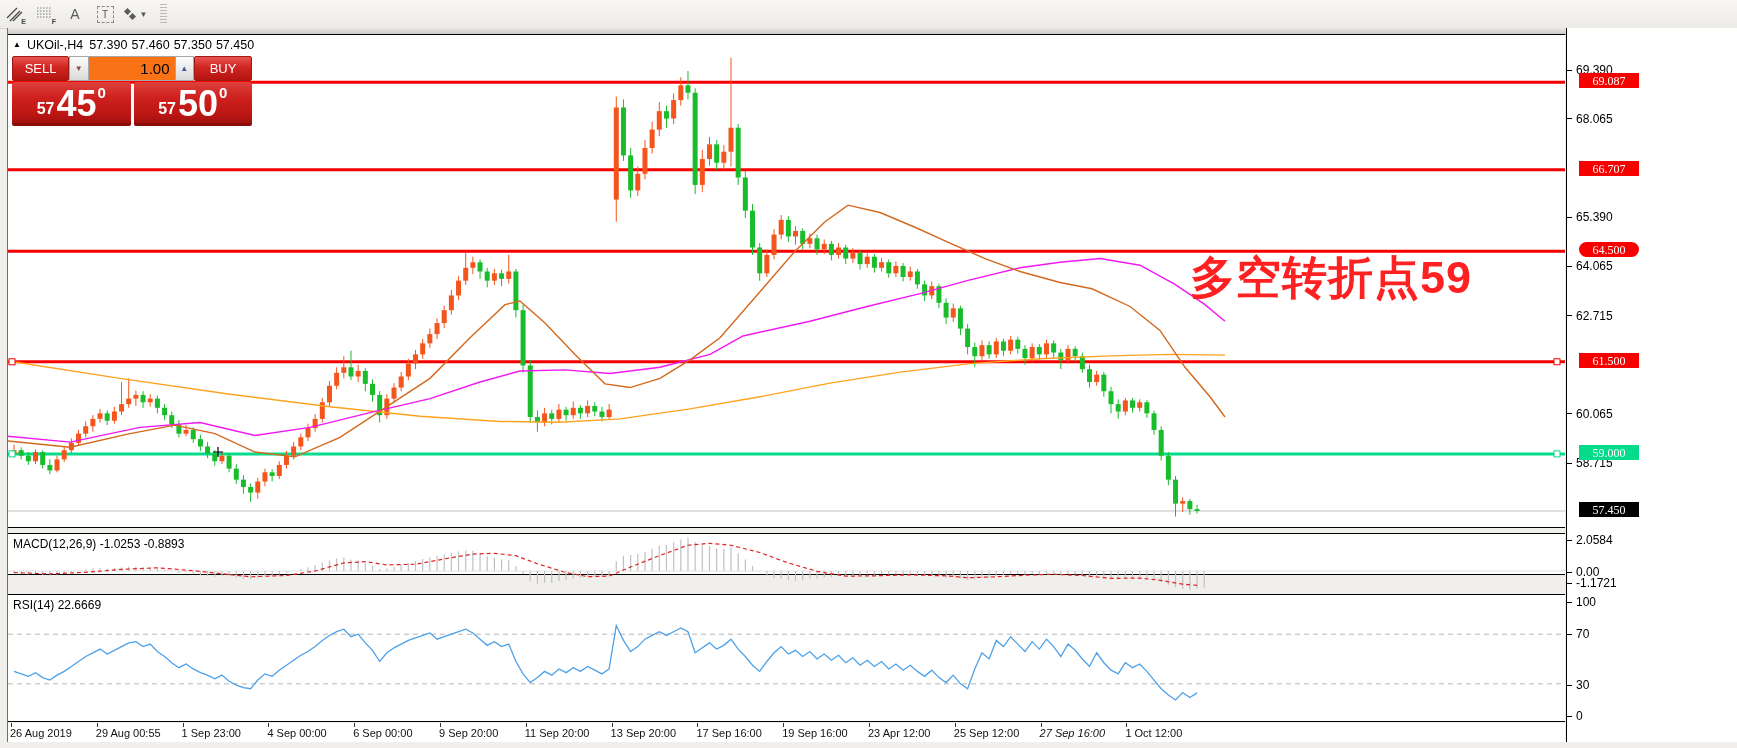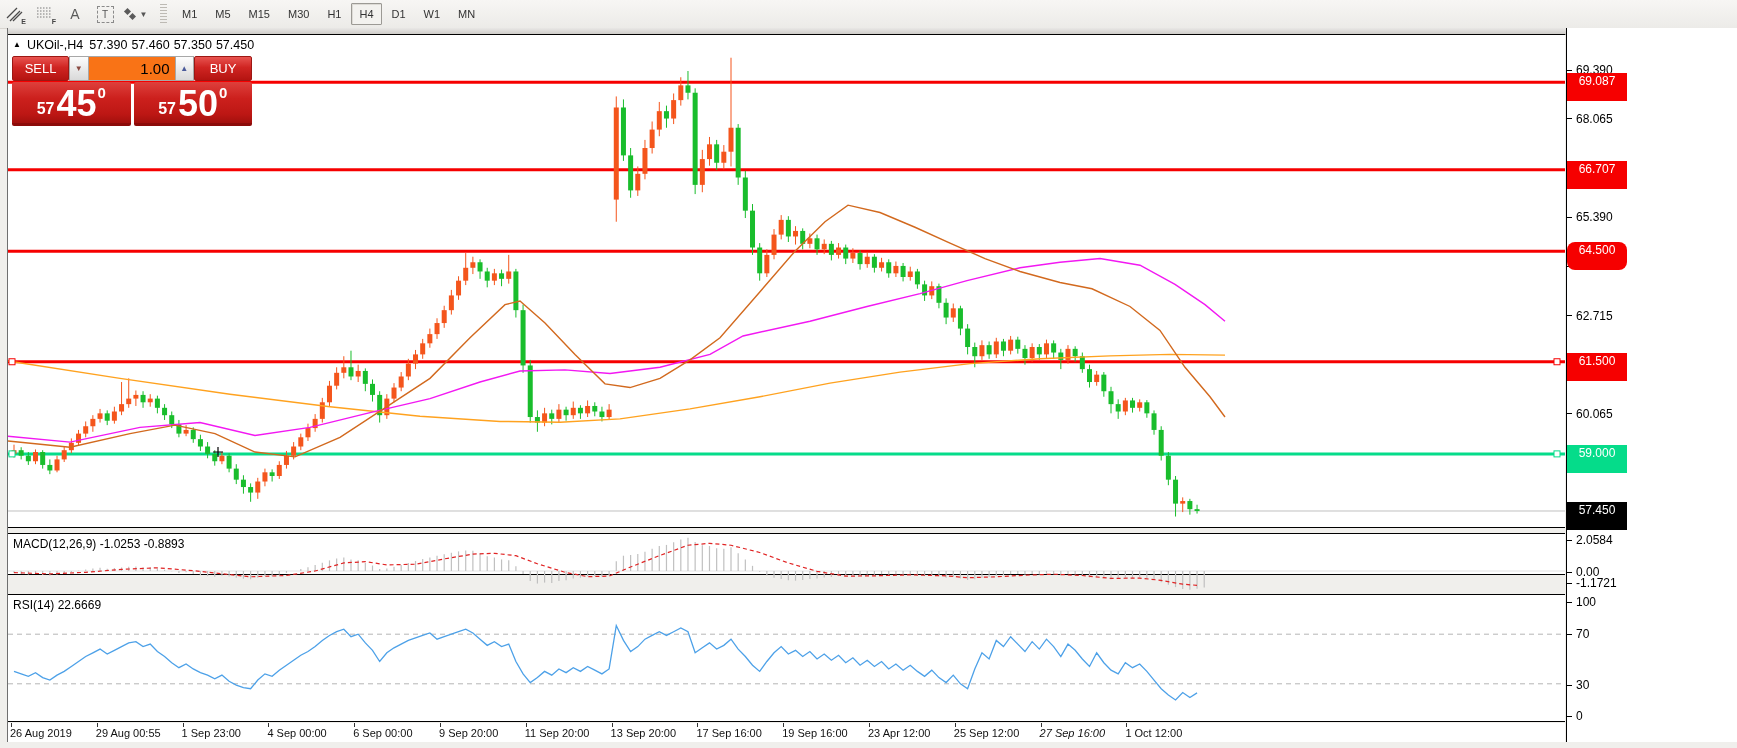--- a/index.html
+++ b/index.html
@@ -41,21 +41,21 @@
   .bigprice .big{font-size:36px;font-weight:bold;line-height:38px;}
   .bigprice .sup{font-size:15px;font-weight:bold;margin:2px 0 0 1px;align-self:flex-start;}
   #sellpanel{margin-right:3px;}
 
   
   #annotation{position:absolute;left:1190px;top:248px;font-size:45px;font-weight:bold;color:#ff2121;letter-spacing:1px;white-space:nowrap;}
 
   
   #price-axis{position:absolute;left:1566px;top:28px;width:171px;height:714px;background:#fff;border-left:1px solid #000;}
   .axlabel{position:absolute;left:9px;font-size:12px;color:#000;height:16px;line-height:16px;white-space:nowrap;}
-  .axbadge{position:absolute;left:0px;width:60px;height:28px;line-height:16px;font-size:12px;color:#fff;text-align:center;}
+  .axbadge{position:absolute;left:12px;width:60px;height:15px;line-height:16px;font-size:12px;color:#fff;text-align:center;font-family:Liberation Serif, serif;}
   .axtick{position:absolute;left:0px;width:5px;height:1px;background:#000;}
 
   
   .ipanel{position:absolute;left:8px;width:1557px;background:#fff;border-top:1px solid #000;border-bottom:1px solid #000;box-sizing:border-box;}
   #macd-panel{top:533px;height:42px;}
   #rsi-panel{top:594px;height:128px;}
   .ilabel{position:absolute;left:5px;top:3px;font-size:12px;color:#000;white-space:nowrap;}
 
   
   #time-axis{position:absolute;left:8px;top:723px;width:1557px;height:19px;background:#fff;}
@@ -96,31 +96,20 @@
     <div class="toolbtn">
       <svg width="14" height="14" viewBox="0 0 14 14">
           <g fill="#5a5a5a">
         <rect x="2" y="2" width="5" height="5" transform="rotate(45 4.5 4.5)"></rect>
             <rect x="7" y="7" width="5" height="5" transform="rotate(45 9.5 9.5)"></rect>
           </g>
         </svg>
       <span class="caret">▼</span>
     </div>
     <div class="grip"></div>
-    <div id="tfbar" style="display:flex;align-items:center;">
-        <div class="tfbtn">M1</div>
-        <div class="tfbtn">M5</div>
-        <div class="tfbtn">M15</div>
-        <div class="tfbtn">M30</div>
-        <div class="tfbtn">H1</div>
-        <div class="tfbtn active">H4</div>
-        <div class="tfbtn">D1</div>
-        <div class="tfbtn">W1</div>
-        <div class="tfbtn">MN</div>
-      </div>
   </div>
 
   <div id="winleft"></div>
   <div id="scrollstrip"></div>
   <div id="shift-marker">▼</div>
 
   <div id="main-plot">
     <svg id="main-svg" width="1557" height="492">
         <line x1="0" y1="46.1658226999999" x2="1557" y2="46.1658226999999" stroke="#f60000" stroke-width="3"></line>
         <line x1="0" y1="133.87096470000026" x2="1557" y2="133.87096470000026" stroke="#f60000" stroke-width="3"></line>
@@ -495,20 +484,21 @@
         <span class="sup">0</span>
       </div>
       <div class="bigprice">
         <span class="pfx">57</span>
         <span class="big">50</span>
         <span class="sup">0</span>
       </div>
     </div>
   </div>
 
+  <div id="annotation" style="color: rgb(255, 33, 33);">多空转折点59</div>
 
   <div id="price-axis">
       <div class="axtick" style="top: 41.5px;"></div>
       <div class="axlabel" style="top: 34px;">69.390</div>
       <div class="axtick" style="top: 90.3274px;"></div>
       <div class="axlabel" style="top: 82.8274px;">68.065</div>
       <div class="axtick" style="top: 188.904px;"></div>
       <div class="axlabel" style="top: 181.404px;">65.390</div>
       <div class="axtick" style="top: 237.731px;"></div>
       <div class="axlabel" style="top: 230.231px;">64.065</div>

